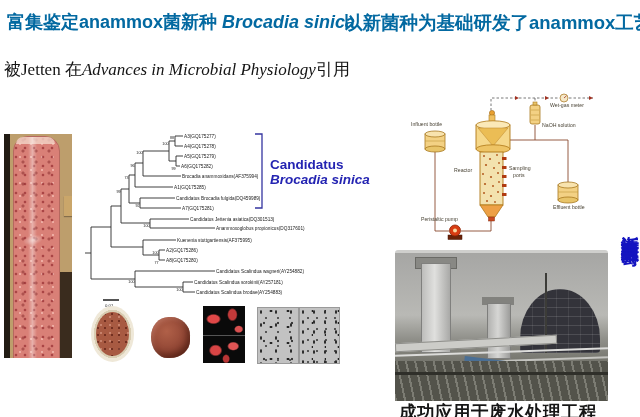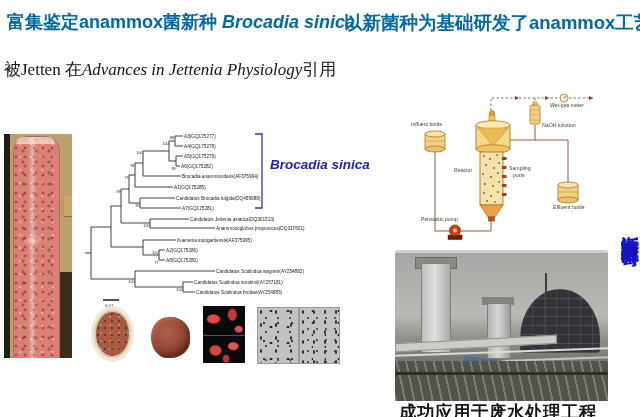--- a/index.html
+++ b/index.html
@@ -105,21 +105,21 @@
   #caption{left:399px;top:400px;font-size:17.5px;font-weight:600;color:#161616;letter-spacing:.5px;white-space:nowrap;}
   #company{right:1px;top:221px;height:196px;writing-mode:vertical-rl;text-orientation:upright;
       font-size:18px;font-weight:bold;color:#1414c0;letter-spacing:1.5px;line-height:1;white-space:nowrap;}
 </style>
 </head>
 <body>
 
 <div class="abs title" id="title-left"><span>富集鉴定anammox菌新种 </span><span class="it">Brocadia sinica</span></div>
 <div class="abs title" id="title-right">以新菌种为基础研发了anammox工艺</div>
 
-<div class="abs" id="citation"><span>被Jetten 在</span><span class="it">Advances in Jettenia Physiology</span><span>引用</span></div>
+<div class="abs" id="citation"><span>被Jetten 在</span><span class="it">Advances in Microbial Physiology</span><span>引用</span></div>
 
 <div class="abs" id="performance">
 </div>
 
 <div class="abs" id="reactor-photo">
   <div class="edge-l"></div>
   <div class="column">
     <div class="rim"></div>
     <div class="shine"></div>
     <div class="scratch"></div>
@@ -171,20 +171,21 @@
   <text class="boot" text-anchor="end" x="56.5" y="84.5">92</text>
   <text class="boot" text-anchor="end" x="37.5" y="70.5">99</text>
   <text class="boot" text-anchor="end" x="66.5" y="105">100</text>
   <text class="boot" text-anchor="end" x="75.5" y="132">100</text>
   <text class="boot" text-anchor="end" x="75.5" y="141.5">77</text>
   <text class="boot" text-anchor="end" x="51.5" y="161">100</text>
   <text class="boot" text-anchor="end" x="99.5" y="169">100</text>
 </svg>
 
 <div class="abs" id="clade">
+  <div>Candidatus</div>
   <div class="it">Brocadia sinica</div>
 </div>
 
 <div class="abs thumb" id="petri">
     <div class="grains"></div>
   </div>
 <div class="abs thumb" id="clump"></div>
 <div class="abs thumb" id="fluor">
     <div class="half h1"></div>
     <div class="half h2"></div>

